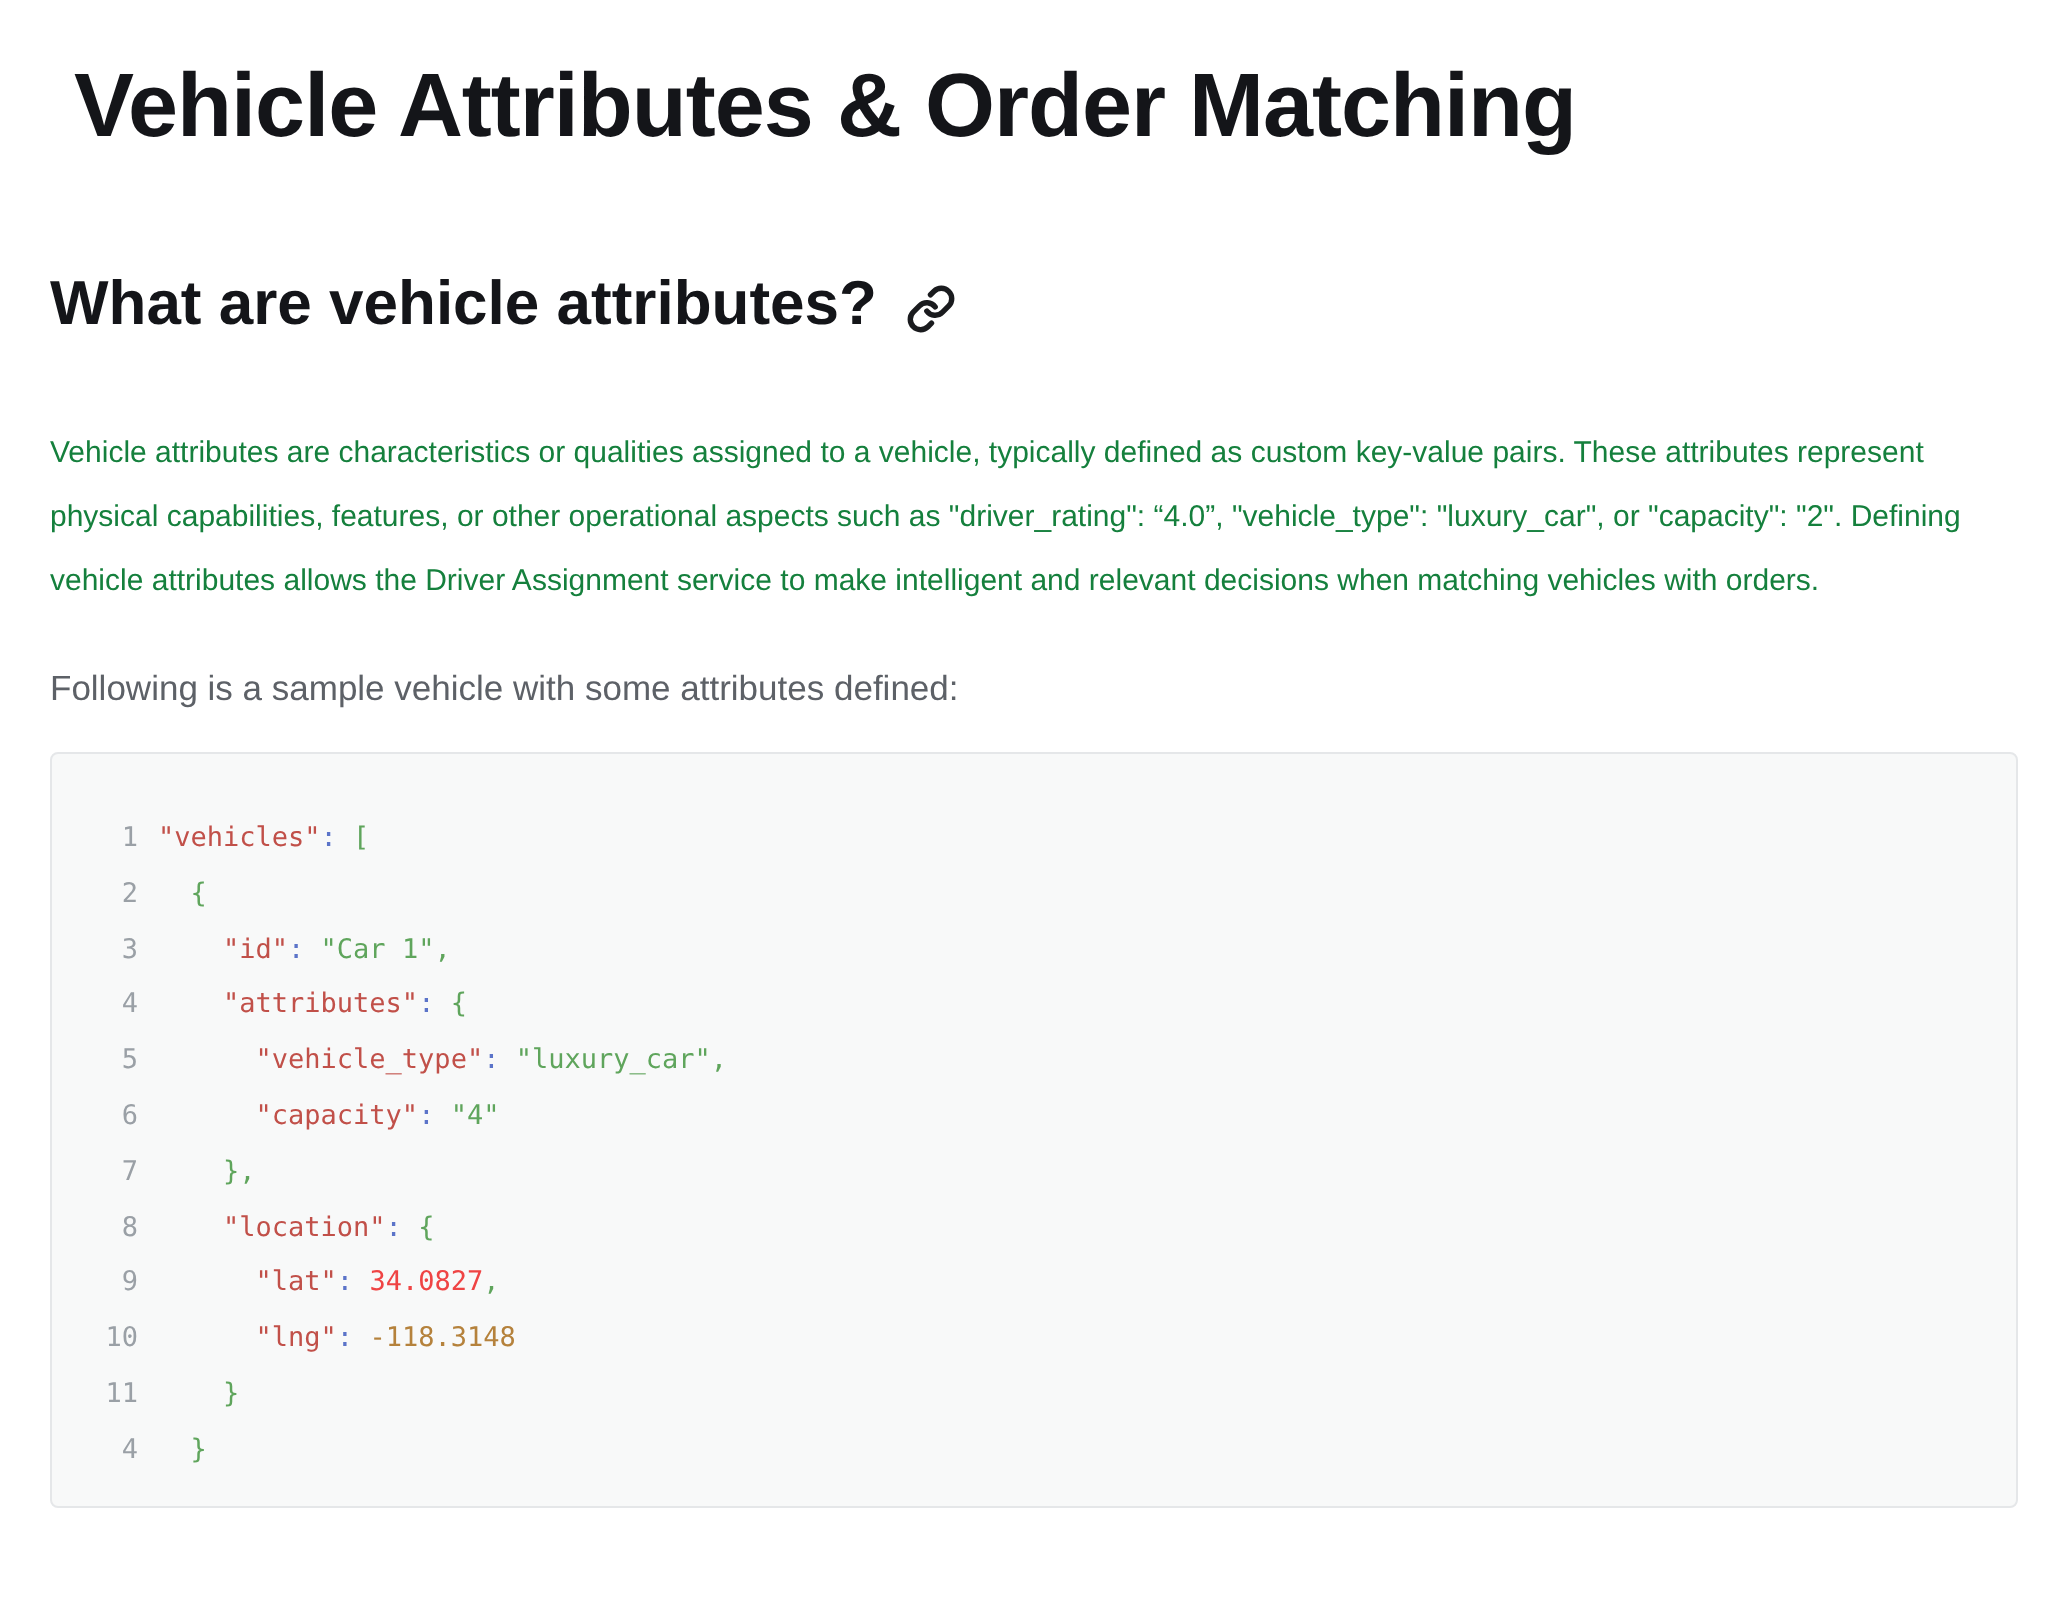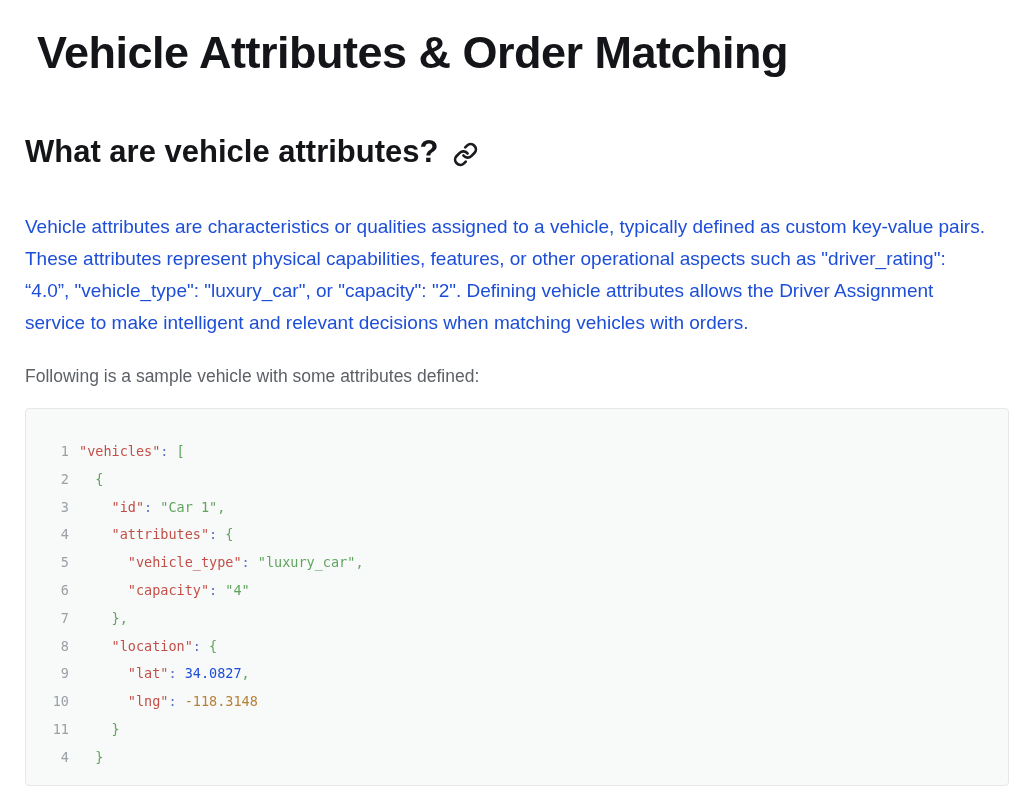--- a/index.html
+++ b/index.html
@@ -34,23 +34,23 @@
   }
   .anchor-link {
     display: inline-flex;
     align-items: center;
     cursor: pointer;
     margin-top: 4px;
   }
   p.body-paragraph {
     margin: 0;
     margin-top: 41px;
-    font-size: 19px;
+    font-size: 15px;
     line-height: 32px;
-    color: #1d4ed8;
+    color: #15803d;
     max-width: 968px;
   }
   p.lead-paragraph {
     margin: 0;
     margin-top: 21px;
     font-size: 17.5px;
     line-height: 32px;
     color: #5d6167;
   }
 
@@ -102,20 +102,20 @@
   <div class="code-block" style="--code-bg: #f8f9f9; --code-border: #e5e7e9; --ln-color: #9aa0a6;">
     <div>
         <div class="code-row"><span class="ln">1</span><span class="code-text"><span style="color: rgb(193, 80, 73);">"vehicles"</span><span style="color: rgb(91, 116, 201);">:</span><span style="color: rgb(95, 165, 92);"> [</span></span></div>
         <div class="code-row"><span class="ln">2</span><span class="code-text"><span style="color: rgb(95, 165, 92);">  {</span></span></div>
         <div class="code-row"><span class="ln">3</span><span class="code-text"><span style="color: rgb(85, 88, 94);">    </span><span style="color: rgb(193, 80, 73);">"id"</span><span style="color: rgb(91, 116, 201);">:</span><span style="color: rgb(95, 165, 92);"> "Car 1",</span></span></div>
         <div class="code-row"><span class="ln">4</span><span class="code-text"><span style="color: rgb(85, 88, 94);">    </span><span style="color: rgb(193, 80, 73);">"attributes"</span><span style="color: rgb(91, 116, 201);">:</span><span style="color: rgb(95, 165, 92);"> {</span></span></div>
         <div class="code-row"><span class="ln">5</span><span class="code-text"><span style="color: rgb(85, 88, 94);">      </span><span style="color: rgb(193, 80, 73);">"vehicle_type"</span><span style="color: rgb(91, 116, 201);">:</span><span style="color: rgb(95, 165, 92);"> "luxury_car",</span></span></div>
         <div class="code-row"><span class="ln">6</span><span class="code-text"><span style="color: rgb(85, 88, 94);">      </span><span style="color: rgb(193, 80, 73);">"capacity"</span><span style="color: rgb(91, 116, 201);">:</span><span style="color: rgb(95, 165, 92);"> "4"</span></span></div>
         <div class="code-row"><span class="ln">7</span><span class="code-text"><span style="color: rgb(95, 165, 92);">    },</span></span></div>
         <div class="code-row"><span class="ln">8</span><span class="code-text"><span style="color: rgb(85, 88, 94);">    </span><span style="color: rgb(193, 80, 73);">"location"</span><span style="color: rgb(91, 116, 201);">:</span><span style="color: rgb(95, 165, 92);"> {</span></span></div>
-        <div class="code-row"><span class="ln">9</span><span class="code-text"><span style="color: rgb(85, 88, 94);">      </span><span style="color: rgb(193, 80, 73);">"lat"</span><span style="color: rgb(91, 116, 201);">:</span><span style="color: #1d4ed8; text-align: right;"> 34.0827</span><span style="color: rgb(95, 165, 92);">,</span></span></div>
+        <div class="code-row"><span class="ln">9</span><span class="code-text"><span style="color: rgb(85, 88, 94);">      </span><span style="color: rgb(193, 80, 73);">"lat"</span><span style="color: rgb(91, 116, 201);">:</span><span style="color: #ef4444; text-align: right;"> 34.0827</span><span style="color: rgb(95, 165, 92);">,</span></span></div>
         <div class="code-row"><span class="ln">10</span><span class="code-text"><span style="color: rgb(85, 88, 94);">      </span><span style="color: rgb(193, 80, 73);">"lng"</span><span style="color: rgb(91, 116, 201);">:</span><span style="color: rgb(181, 130, 60);"> -118.3148</span></span></div>
         <div class="code-row"><span class="ln">11</span><span class="code-text"><span style="color: rgb(95, 165, 92);">    }</span></span></div>
         <div class="code-row"><span class="ln">4</span><span class="code-text"><span style="color: rgb(95, 165, 92);">  }</span></span></div>
       </div>
   </div>
 
 </main>
 
 </body></html>

